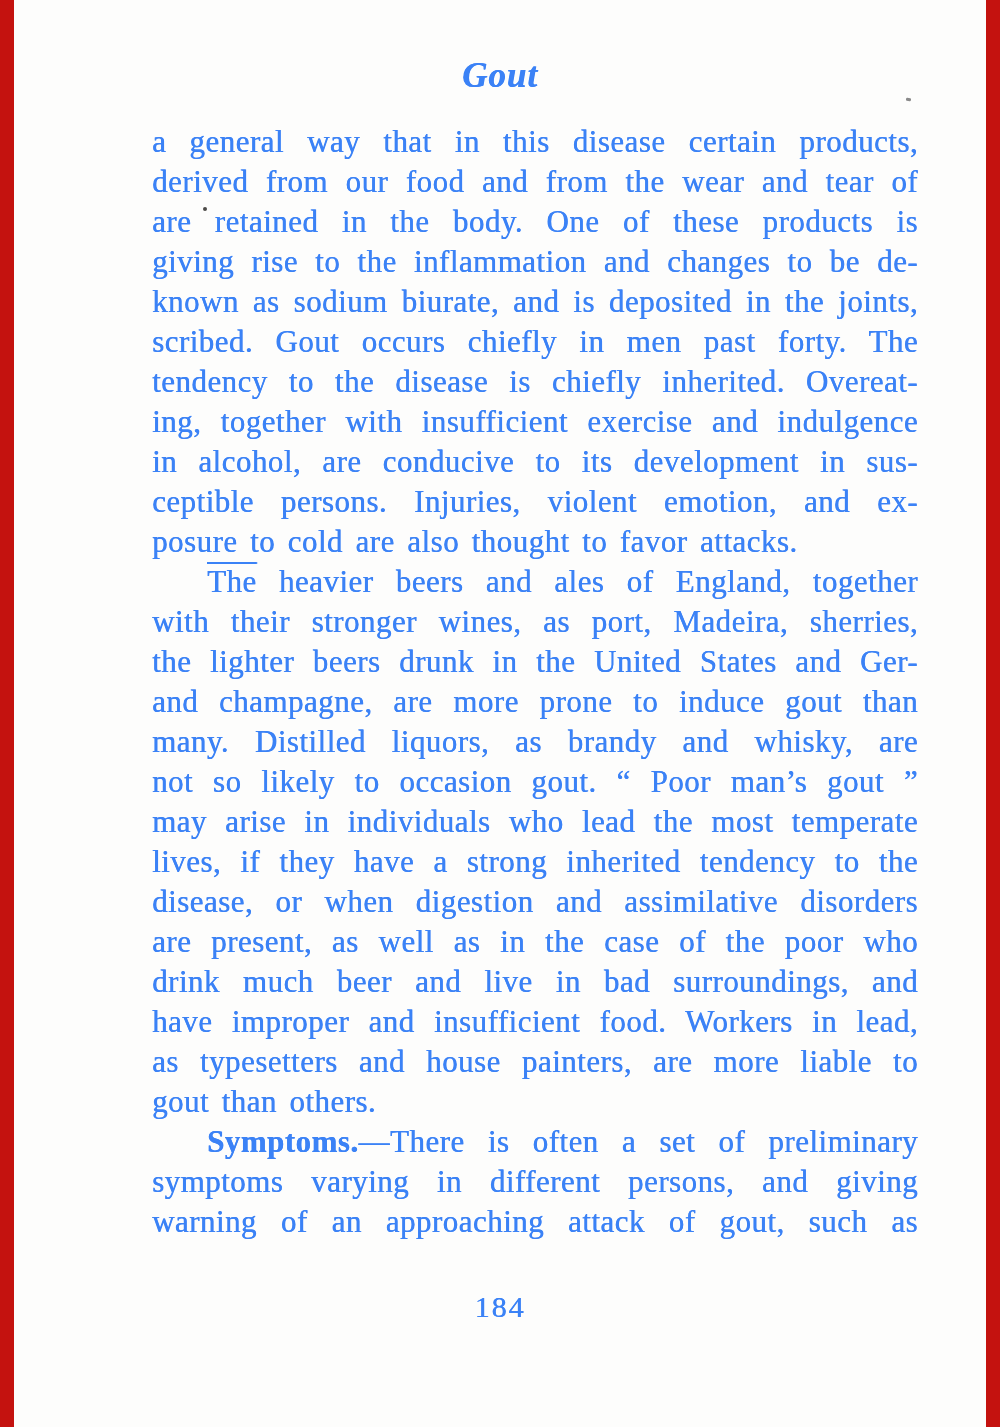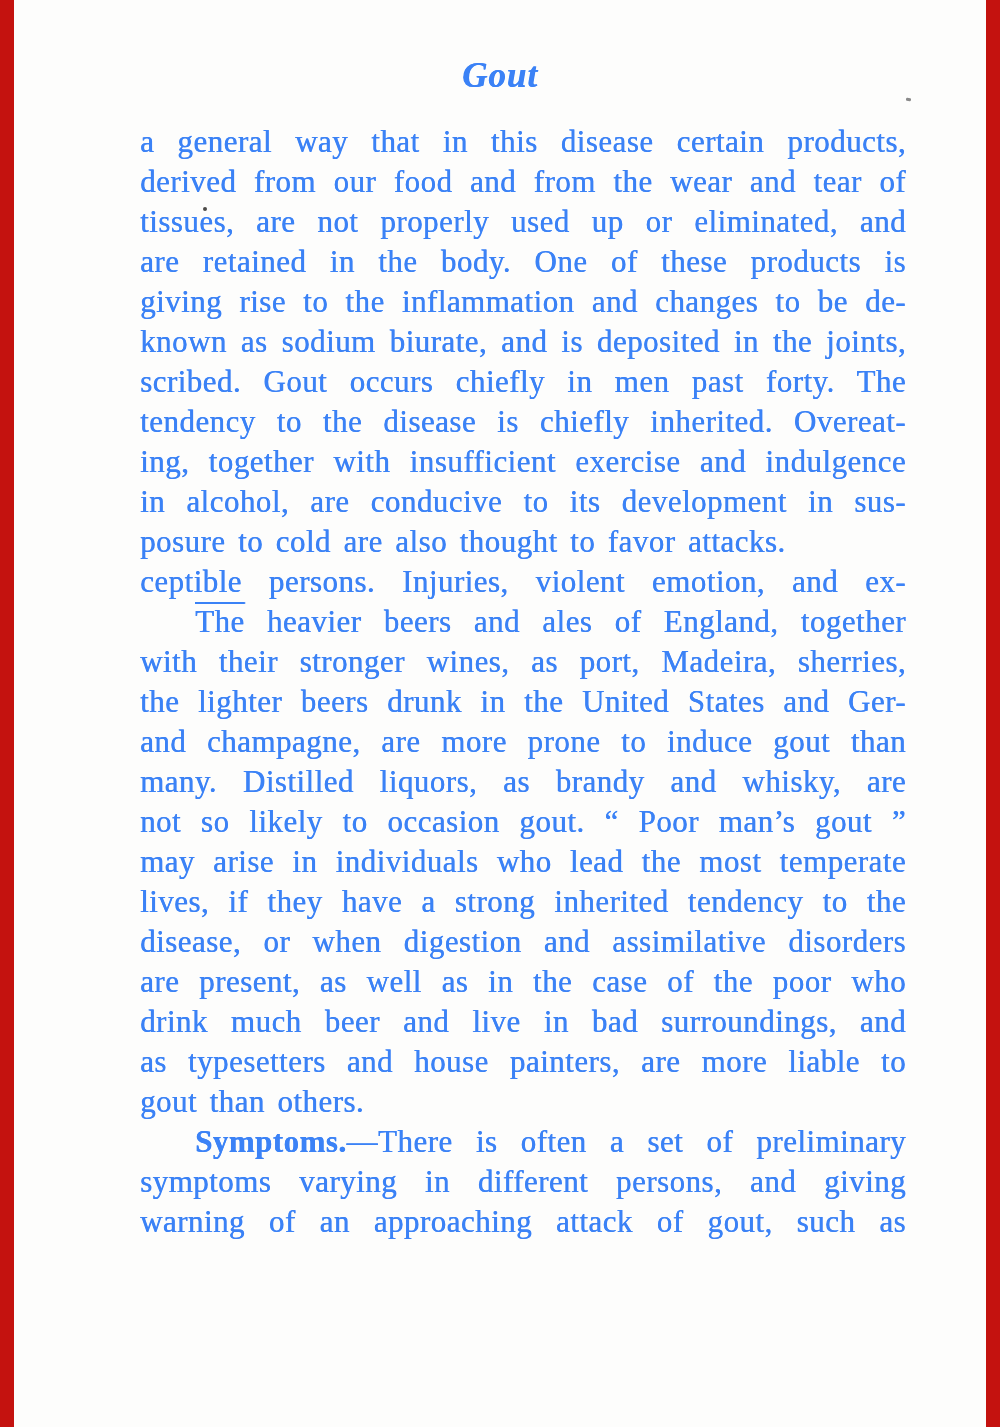--- a/index.html
+++ b/index.html
@@ -28,21 +28,21 @@
     margin: 0;
     text-align: center;
     font-style: italic;
     font-weight: bold;
     font-size: 35px;
     letter-spacing: 1px;
     text-shadow: 0.4px 0 0 currentColor;
   }
   .body-text {
     position: absolute;
-    left: 140px;
+    left: 152px;
     top: 122px;
     width: 766px;
     font-size: 31px;
     line-height: 40px;
     letter-spacing: 0.015em;
     word-spacing: 0.14em;
     text-shadow: 0.4px 0 0 currentColor;
   }
   .line { text-align: justify; }
   .line.j { text-align-last: justify; }
@@ -90,41 +90,42 @@
   <div class="edge-strip right" style="background: rgb(196, 18, 15);"></div>
 
   <h1 class="title">Gout</h1>
 
   <div class="stray-mark"></div>
   <div class="stray-dot"></div>
 
   <div class="body-text" id="body-text">
       <div class="line j">a general way that in this disease certain products,</div>
       <div class="line j">derived from our food and from the wear and tear of</div>
-      <div class="line j">tissues, are not properly used up or eliminated, and</div>
       <div class="line j">are retained in the body.  One of these products is</div>
       <div class="line j">giving rise to the inflammation and changes to be de-</div>
       <div class="line j">known as sodium biurate, and is deposited in the joints,</div>
       <div class="line j">scribed.  Gout occurs chiefly in men past forty.  The</div>
       <div class="line j">tendency to the disease is chiefly inherited.  Overeat-</div>
       <div class="line j">ing, together with insufficient exercise and indulgence</div>
       <div class="line j">in alcohol, are conducive to its development in sus-</div>
+      <div class="line j">ceptible persons.  Injuries, violent emotion, and ex-</div>
       <div class="line">posure to cold are also thought to favor attacks.</div>
-      <div class="line j">ceptible persons.  Injuries, violent emotion, and ex-</div>
       <div class="line j indent"><span class="overbar">The</span><span> heavier beers and ales of England, together</span></div>
       <div class="line j">with their stronger wines, as port, Madeira, sherries,</div>
       <div class="line j">the lighter beers drunk in the United States and Ger-</div>
       <div class="line j">and champagne, are more prone to induce gout than</div>
       <div class="line j">many.  Distilled liquors, as brandy and whisky, are</div>
       <div class="line j">not so likely to occasion gout.  “ Poor man’s gout ”</div>
       <div class="line j">may arise in individuals who lead the most temperate</div>
       <div class="line j">lives, if they have a strong inherited tendency to the</div>
       <div class="line j">disease, or when digestion and assimilative disorders</div>
       <div class="line j">are present, as well as in the case of the poor who</div>
       <div class="line j">drink much beer and live in bad surroundings, and</div>
+      <div class="line j">have improper and insufficient food.  Workers in lead,</div>
       <div class="line j">as typesetters and house painters, are more liable to</div>
       <div class="line">gout than others.</div>
       <div class="line j indent"><span class="bold">Symptoms.</span><span>—There is often a set of preliminary</span></div>
       <div class="line j">symptoms varying in different persons, and giving</div>
       <div class="line j">warning of an approaching attack of gout, such as</div>
     </div>
 
+  <div class="page-number">184</div>
 </div>
 
 </body></html>

